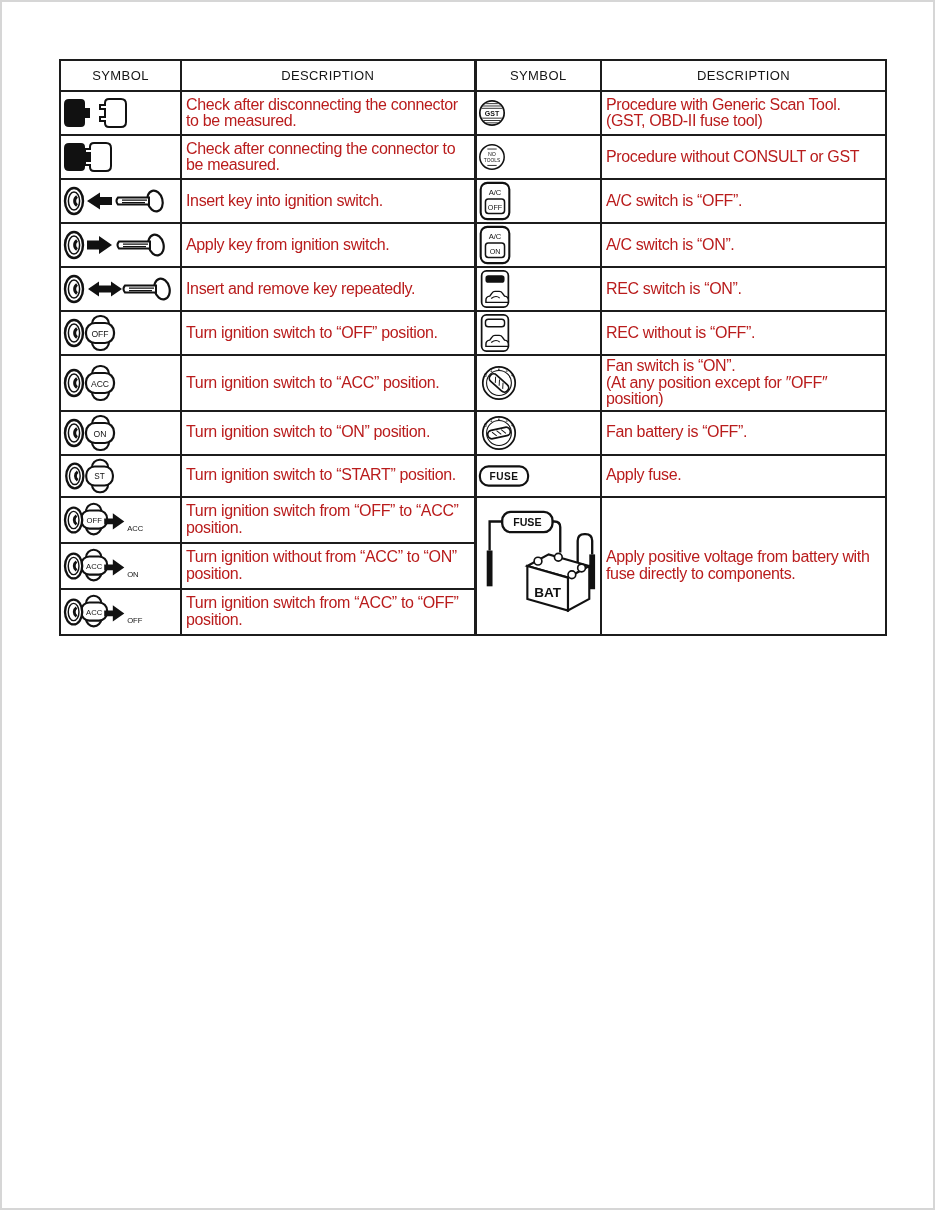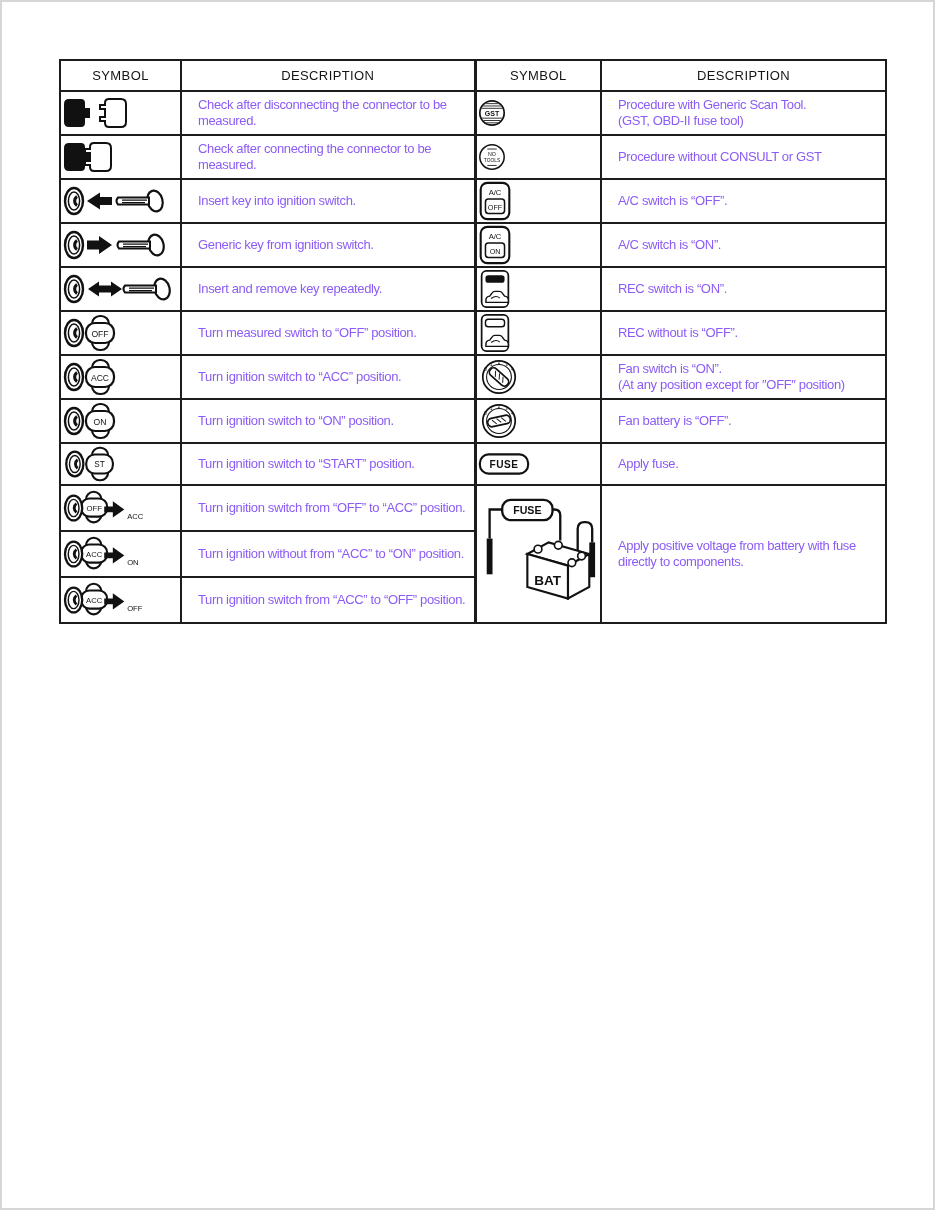--- a/index.html
+++ b/index.html
@@ -12,22 +12,22 @@
     position:absolute;left:57px;top:57px;width:826px;
     border-collapse:collapse;table-layout:fixed;
     border:2.5px solid #1c1c1c;
   }
   td,th{border:2px solid #1c1c1c;padding:0;vertical-align:middle;box-sizing:border-box;}
   th{font-size:13px;font-weight:400;letter-spacing:.4px;text-align:center;height:31px;color:#151515;}
   td.mid,th.mid{border-left-width:3px;}
   td.sym{text-align:left;}
   td.sym svg{vertical-align:middle;display:inline-block;}
   td.desc{
-    font-size:13px;letter-spacing:-0.35px;line-height:16.5px;
-    padding:2px 2px 2px 16px;white-space:pre-line;color:#8b5cf6;
+    font-size:16px;letter-spacing:-0.35px;line-height:16.5px;
+    padding:2px 2px 2px 4px;white-space:pre-line;color:#b91c1c;
   }
   svg text{font-family:"Liberation Sans", sans-serif;fill:#111;}
   .oln{fill:#fff;stroke:#111;stroke-width:2.2;}
   .blk{fill:#111;stroke:none;}
 </style>
 </head>
 <body>
 
 <svg width="0" height="0" style="position:absolute" aria-hidden="true">
   <defs>
@@ -131,21 +131,21 @@
     </tr>
 
     <tr style="height:42px">
       <td class="sym">
         <svg width="104" height="40" viewBox="0 0 104 40">
           <use href="#cyl" transform="translate(2,3)"></use>
           <path d="M26,15.5 h12 v-4.5 l13,9 -13,9 v-4.5 h-12 z" class="blk"></path>
           <use href="#keyblade" transform="translate(55,3)"></use>
         </svg>
       </td>
-      <td class="desc">Generic key from ignition switch.</td>
+      <td class="desc">Apply key from ignition switch.</td>
       <td class="sym mid">
         <svg width="36" height="42" viewBox="0 0 36 44">
           <rect x="3" y="3" width="30" height="38" rx="7" fill="#fff" stroke="#111" stroke-width="2.2"></rect>
           <text x="18" y="16" font-size="8" text-anchor="middle">A/C</text>
           <rect x="8" y="20" width="20" height="15" rx="3" fill="#fff" stroke="#111" stroke-width="1.6"></rect>
           <text x="18" y="31" font-size="7.5" text-anchor="middle">ON</text>
         </svg>
       </td>
       <td class="desc">A/C switch is “ON”.</td>
     </tr>
@@ -172,21 +172,21 @@
 
     <tr style="height:43px">
       <td class="sym">
         <svg width="60" height="42" viewBox="0 0 60 42">
           <rect x="31" y="4" width="17" height="34" rx="8" class="oln"></rect>
           <rect x="25" y="11" width="28" height="20" rx="9" class="oln"></rect>
           <use href="#cyl" transform="translate(2,4)"></use>
           <text x="39" y="24.5" font-size="8.6" text-anchor="middle">OFF</text>
         </svg>
       </td>
-      <td class="desc">Turn measured switch to “OFF” position.</td>
+      <td class="desc">Turn ignition switch to “OFF” position.</td>
       <td class="sym mid">
         <svg width="36" height="42" viewBox="0 0 36 44">
           <rect x="4" y="3" width="28" height="38" rx="5" fill="#fff" stroke="#111" stroke-width="1.8"></rect>
           <rect x="8" y="7.5" width="20" height="8" rx="3" fill="#fff" stroke="#111" stroke-width="1.5"></rect>
           <path d="M8.5,36 v-2.5 q0,-3.5 4,-4 l2.5,-3.5 q1,-1.5 3,-1.5 h4.5 q2,0 3,1.5 l2.5,3.5 q4,0.5 4,4.5 v2 z" fill="#fff" stroke="#111" stroke-width="1.5"></path>
           <path d="M14,32 q5,-4 9,-0.5" fill="none" stroke="#111" stroke-width="1.2"></path>
         </svg>
       </td>
       <td class="desc">REC without is “OFF”.</td>
     </tr>

